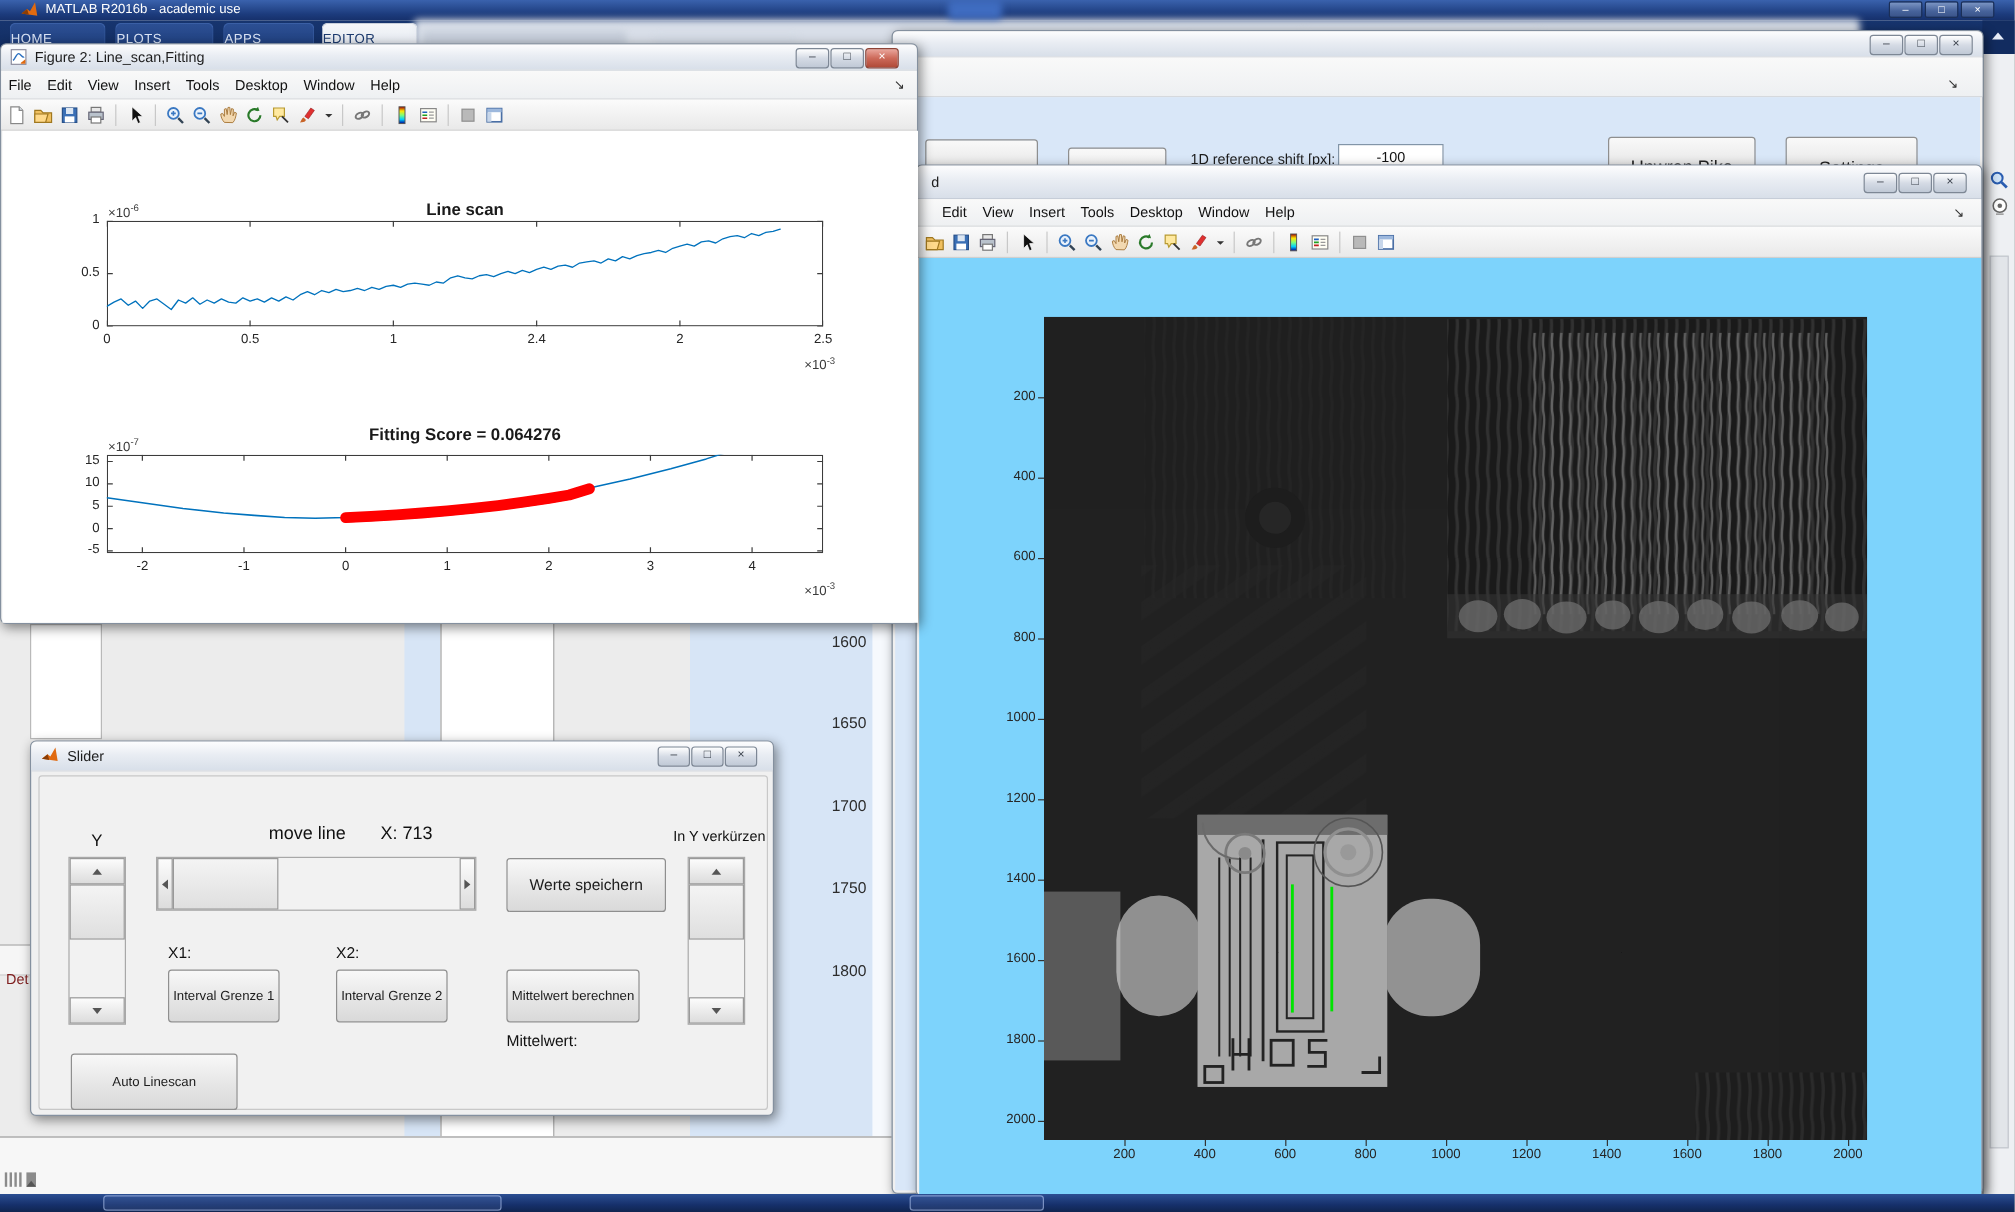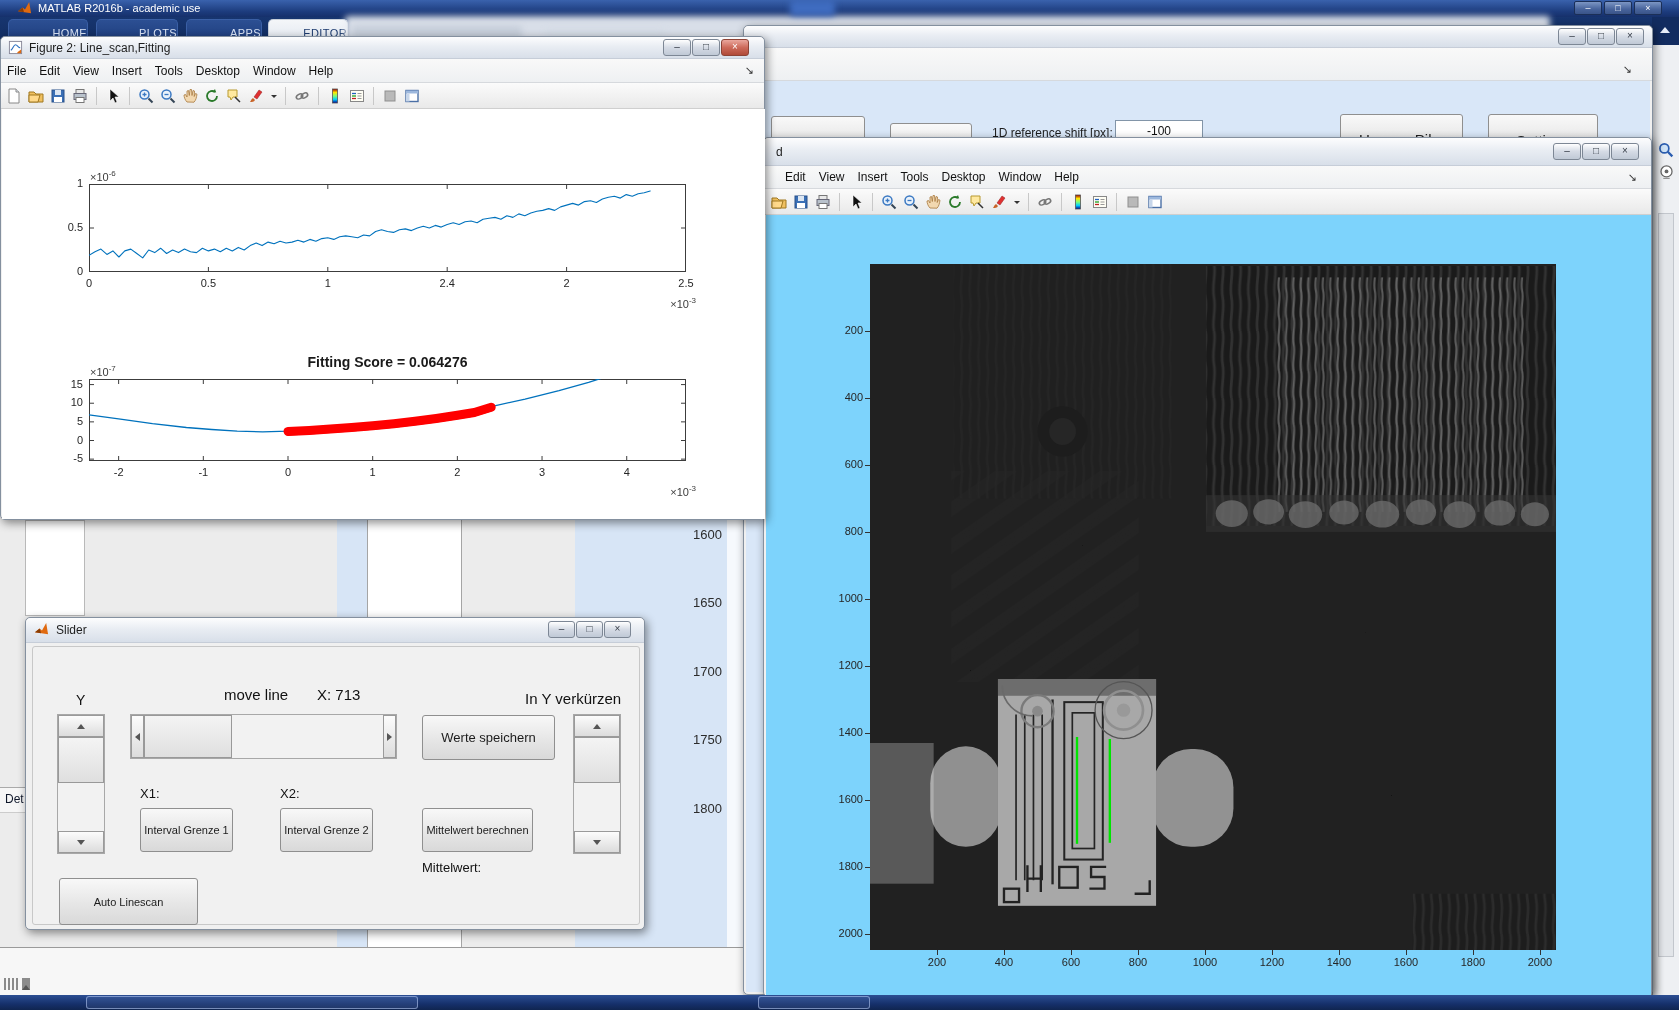--- a/index.html
+++ b/index.html
@@ -4,21 +4,21 @@
 <style>
   html,body{margin:0;padding:0;background:#555;}
   *{box-sizing:border-box;font-family:"Liberation Sans",sans-serif;}
   #stage{position:relative;width:1679px;height:1010px;overflow:hidden;background:#ececec;}
   .abs{position:absolute;}
 
   
   #titlebar{left:0;top:0;width:1679px;height:17px;background:linear-gradient(#3a62ad,#1c3b7c 70%,#16306b);color:#fff;font-size:11px;}
   #titlebar .ttl{position:absolute;left:38px;top:2px;}
   #ribbon{left:0;top:17px;width:1679px;height:28px;background:linear-gradient(#17356f,#122c60);}
-  .rtab{position:absolute;top:2px;height:26px;border-radius:5px 5px 0 0;background:linear-gradient(#2c4f93,#1b3a78);color:#dbe5f7;font-size:11px;text-align:right;line-height:26px;letter-spacing:.4px;border:1px solid #3a5fa5;border-bottom:none;}
+  .rtab{position:absolute;top:2px;height:26px;border-radius:5px 5px 0 0;background:linear-gradient(#2c4f93,#1b3a78);color:#dbe5f7;font-size:11px;text-align:left;line-height:26px;letter-spacing:.4px;border:1px solid #3a5fa5;border-bottom:none;}
   .rtab.lite{background:linear-gradient(#f4f6f9,#dfe5ee);color:#1c3a6e;border-color:#c8cfda;}
   .wbtn{display:inline-block;width:28px;height:14px;margin-left:2px;border:1px solid #1b2f57;border-radius:2px;background:linear-gradient(#7c96c4,#47639b 60%,#3a5489);color:#fff;font-size:9px;line-height:12px;text-align:center;}
   
   #edgeNavy{left:1652px;top:17px;width:27px;height:28px;background:#122c60;}
   #edgeNavy .pin{position:absolute;left:8px;top:10px;width:0;height:0;border-left:5px solid transparent;border-right:5px solid transparent;border-bottom:6px solid #e7edf8;}
   #edgeStrip{left:1652px;top:45px;width:27px;height:950px;background:#eef0f3;border-left:1px solid #9aa3ad;}
   #edgeStrip .sunk{position:absolute;left:5px;top:168px;width:16px;height:744px;background:#e2e5e9;border:1px solid #c2c6cc;}
 
   
   .blurb{filter:blur(3px);border-radius:4px;}
@@ -221,21 +221,21 @@
   <div class="abs" style="left:727px;top:520px;width:16px;height:427px;background:#f6f9fd"></div>
   <div id="bgnums" class="abs" style="left:0;top:0">
       <div class="bgnum" style="left: 662px; top: 527px;">1600</div>
       <div class="bgnum" style="left: 662px; top: 595px;">1650</div>
       <div class="bgnum" style="left: 662px; top: 664px;">1700</div>
       <div class="bgnum" style="left: 662px; top: 732px;">1750</div>
       <div class="bgnum" style="left: 662px; top: 801px;">1800</div>
     </div>
 
   <div class="abs" style="left:0;top:787px;width:25px;height:26px;background:#f6f6f6;border-top:1px solid #aaa;border-bottom:1px solid #ccc">
-    <span style="position:absolute;left:5px;top:4px;font-size:12px;color:#0f172a">Det</span>
+    <span style="position:absolute;left:5px;top:21px;font-size:12px;color:#7f1d1d">Det</span>
   </div>
 
   <div class="abs" style="left:0;top:947px;width:743px;height:48px;background:#f7f7f7;border-top:1px solid #9a9a9a">
     <span id="grip" class="abs" style="left:4px;top:28px"><span></span><span></span><span></span><span></span><span class="tri up" style="display:inline-block;margin-left:2px"></span></span>
   </div>
 
   <div class="win" style="left:743px;top:25px;width:910px;height:970px;border-radius:5px">
     <div class="wtitle" style="height:22px">
       <span class="abs" style="right:8px;top:2px">
         <span class="w7btn">–</span><span class="w7btn">□</span><span class="w7btn">×</span>
@@ -588,20 +588,21 @@
           </svg>
         </span>
         <span class="tbi">
           <svg width="16" height="16">
             <use href="#i-plot-tools-show"></use>
           </svg>
         </span>
       </div>
     <div id="f2-canvas" class="abs" style="left:1px;top:72px;width:763px;height:410px;background:#fff;overflow:hidden">
 
+      <div class="ptitle" style="left:87px;top:57px;width:597px">Line scan</div>
       <div class="pexp" style="left:88px;top:60px"><span>×10</span><sup>-6</sup></div>
       <svg id="ls-svg" class="abs" style="left:87px;top:75px" width="597" height="88">
           <rect x="0.5" y="0.5" width="596" height="87" fill="#fff" stroke="#3c3c3c"></rect>
           <line x1="0" y1="88" x2="0" y2="83" stroke="#3c3c3c" stroke-width="1"></line>
           <line x1="0" y1="0" x2="0" y2="5" stroke="#3c3c3c" stroke-width="1"></line>
           <line x1="119.4" y1="88" x2="119.4" y2="83" stroke="#3c3c3c" stroke-width="1"></line>
           <line x1="119.4" y1="0" x2="119.4" y2="5" stroke="#3c3c3c" stroke-width="1"></line>
           <line x1="238.8" y1="88" x2="238.8" y2="83" stroke="#3c3c3c" stroke-width="1"></line>
           <line x1="238.8" y1="0" x2="238.8" y2="5" stroke="#3c3c3c" stroke-width="1"></line>
           <line x1="358.2" y1="88" x2="358.2" y2="83" stroke="#3c3c3c" stroke-width="1"></line>
@@ -684,21 +685,21 @@
         </svg>
       <span class="abs" style="left:30px;top:5px">Slider</span>
       <span class="abs" style="left:521px;top:3px">
         <span class="w7btn" style="width:27px">–</span><span class="w7btn" style="width:27px">□</span><span class="w7btn" style="width:27px">×</span>
       </span>
     </div>
     <div class="abs" style="left:6px;top:28px;width:608px;height:279px;background:#f1f1f1;border:1px solid #c8c8c8;border-radius:3px">
       <div class="slab" style="left:43px;top:45px;font-size:14px">Y</div>
       <div class="slab" style="left:191px;top:39px;font-size:15px">move line</div>
       <div class="slab" style="left:284px;top:39px;font-size:15px">X: 713</div>
-      <div class="slab" style="left:492px;top:43px;font-size:15px">In Y verkürzen</div>
+      <div class="slab" style="left:528px;top:43px;font-size:12px">In Y verkürzen</div>
 
       <div class="scroll" style="left:24px;top:67px;width:48px;height:140px">
         <div class="sarrow" style="left:0;top:0;width:46px;height:22px">
             <span class="tri up"></span>
           </div>
         <div class="thumb" style="left:0;top:22px;width:46px;height:46px"></div>
         <div class="sarrow" style="left:0;top:116px;width:46px;height:22px">
             <span class="tri down"></span>
           </div>
       </div>

